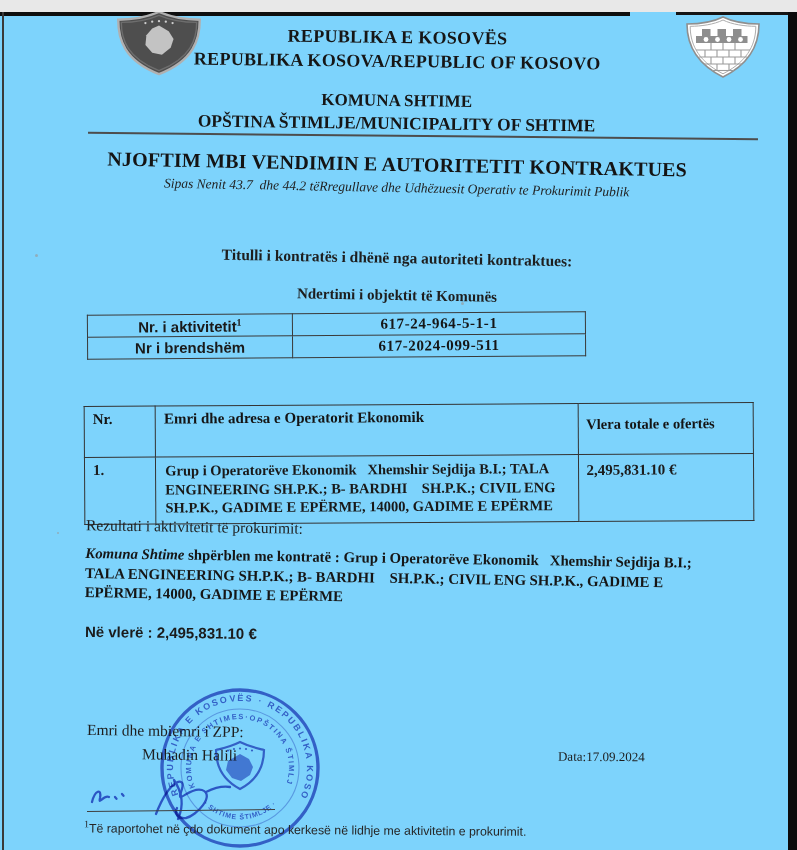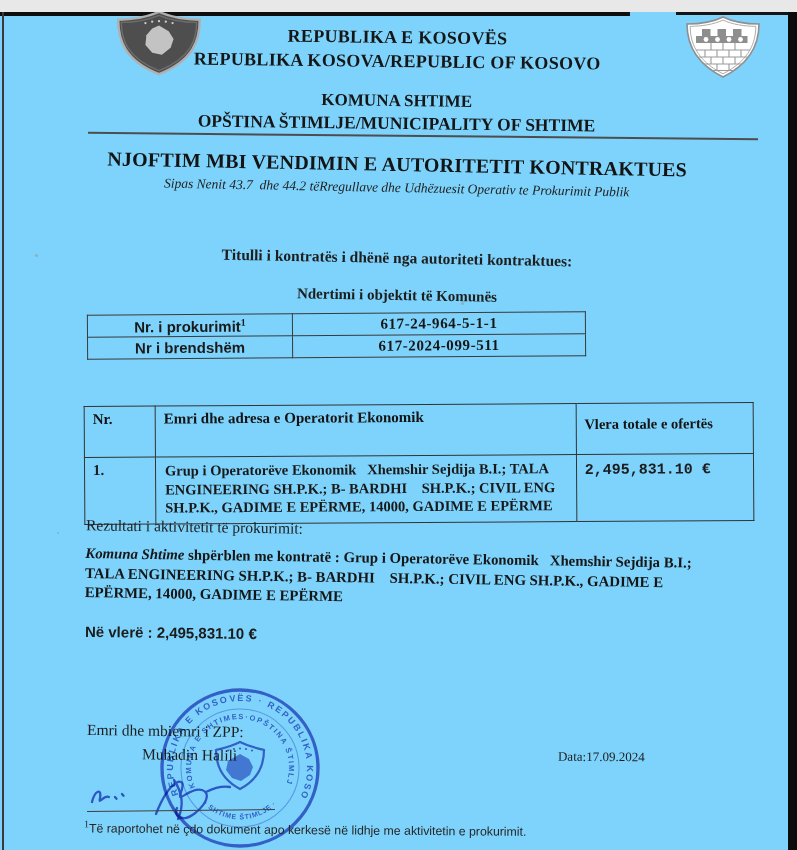--- a/index.html
+++ b/index.html
@@ -45,21 +45,21 @@
   .t2{left:84px;top:392px;width:670px;transform:rotate(-.35deg);}
   .t2 th,.t2 td{border:1.7px solid #343434;text-align:left;vertical-align:top;}
   .t2 th{font-weight:700;font-size:15px;padding:4px 8px;color:#141414;}
   .t2 .c-nr{width:57px;}
   .t2 .c-name{width:430px;}
   .t2 .c-val{width:165px;}
   .t2 .th-val{padding-top:12px;font-size:14.5px;}
   .t2 .head-row th{height:34px;}
   .t2 .cell-nr{font-weight:700;font-size:15px;padding:4px 8px;}
   .t2 .cell-name{font-weight:700;font-size:14.5px;line-height:18.5px;padding:4px 8px 6px 9px;white-space:pre-wrap;color:#191919;}
-  .t2 .cell-val{font-family:Liberation Mono, monospace;font-weight:700;font-size:15px;padding:7px 8px;color:#1c1c1c;}
+  .t2 .cell-val{font-family:Liberation Serif, serif;font-weight:700;font-size:15px;padding:7px 8px;color:#1c1c1c;}
 
   .result-label{left:86px;top:506px;font-size:15.5px;transform:rotate(.9deg);}
   .result-par{left:85px;top:537px;width:628px;margin:0;font-weight:700;font-size:14.8px;line-height:19.5px;white-space:pre-wrap;transform:rotate(.9deg);color:#161616;}
   .result-par .bi{font-style:italic;}
   .value-line{left:85px;top:612px;font-family:"Liberation Sans","DejaVu Sans",sans-serif;font-weight:700;font-size:15px;transform:rotate(.7deg);color:#1b1b1b;}
 
   .sig-label{left:87px;top:710px;font-size:15.5px;transform:rotate(.8deg);}
   .sig-name{left:142px;top:734px;font-size:15.5px;transform:rotate(.8deg);}
   .date-line{left:558px;top:737px;font-size:13px;transform:rotate(.3deg);}
 
@@ -135,21 +135,21 @@
     <div class="doc-title">NJOFTIM MBI VENDIMIN E AUTORITETIT KONTRAKTUES</div>
     <div class="doc-subtitle">Sipas Nenit 43.7  dhe 44.2 tëRregullave dhe Udhëzuesit Operativ te Prokurimit Publik</div>
   </div>
 
   <div class="abs contract-label">Titulli i kontratës i dhënë nga autoriteti kontraktues:</div>
   <div class="abs contract-name">Ndertimi i objektit të Komunës</div>
 
   <table class="abs t1">
     <tbody>
         <tr>
-      <td class="lab"><span>Nr. i prokurimit</span><sup>1</sup></td>
+      <td class="lab"><span>Nr. i aktivitetit</span><sup>1</sup></td>
       <td class="val">617-24-964-5-1-1</td>
     </tr>
     <tr>
       <td class="lab">Nr i brendshëm</td>
       <td class="val">617-2024-099-511</td>
     </tr>
   </tbody>
     </table>
 
   <table class="abs t2">

